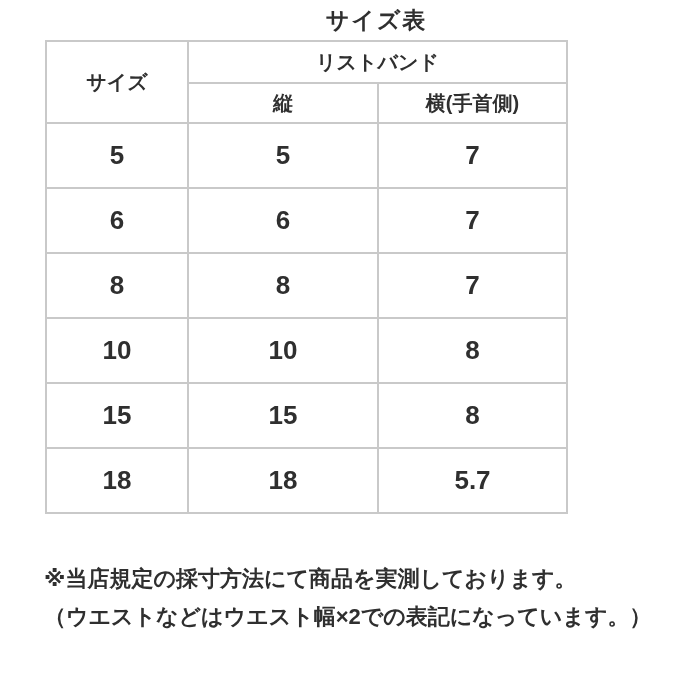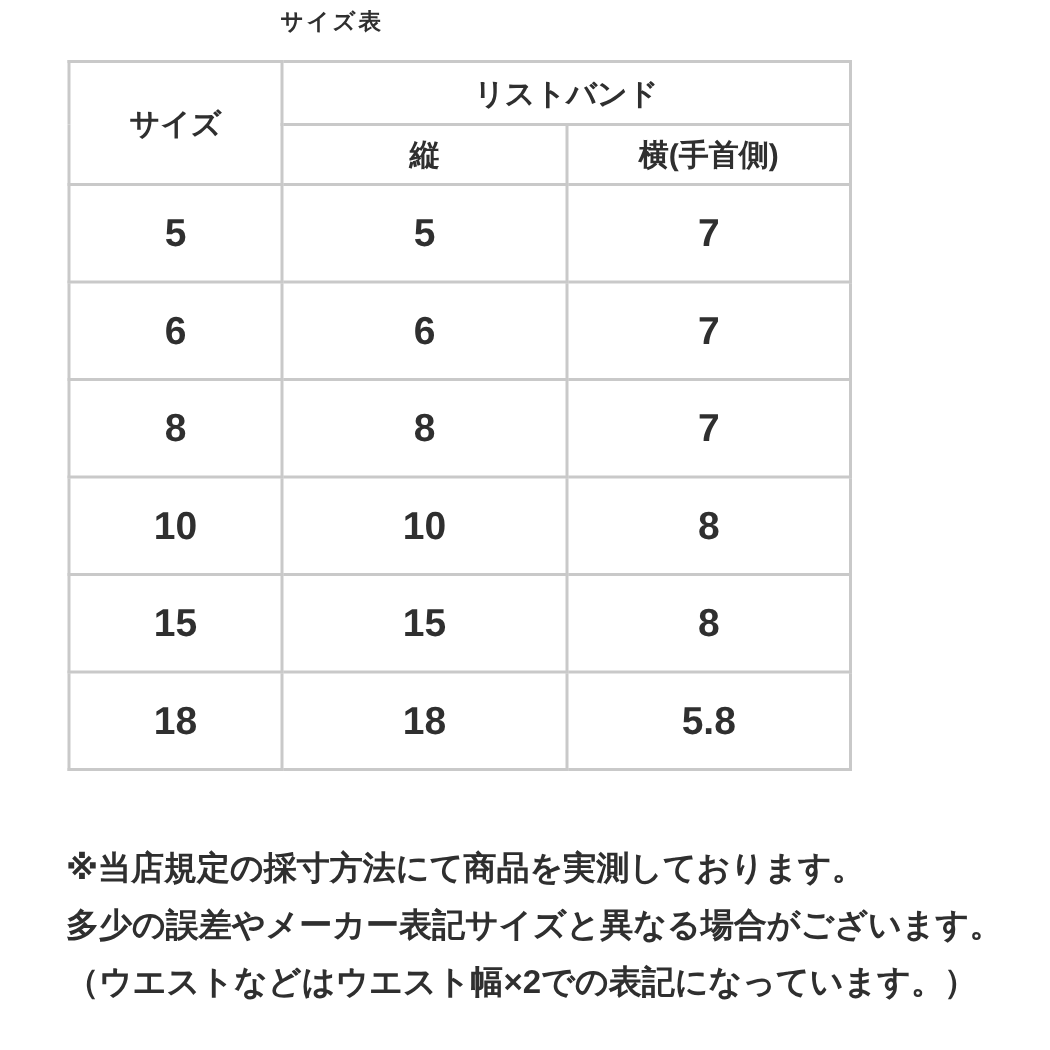--- a/index.html
+++ b/index.html
@@ -14,21 +14,22 @@
     background: #ffffff;
     font-family: "Liberation Sans", "DejaVu Sans", sans-serif;
     color: #2f2f2f;
     overflow: hidden;
   }
   .title {
     position: absolute;
     left: 187px;
     top: 5px;
     width: 379px;
-    font-size: 15px;
+    text-align: center;
+    font-size: 23px;
     font-weight: bold;
     letter-spacing: 2px;
   }
   table.size-table {
     position: absolute;
     left: 45px;
     top: 40px;
     width: 521px;
     border-collapse: collapse;
     table-layout: fixed;
@@ -116,25 +117,24 @@
         <td>8</td>
       </tr>
       <tr class="data-row">
         <td>15</td>
         <td>15</td>
         <td>8</td>
       </tr>
       <tr class="data-row">
         <td>18</td>
         <td>18</td>
-        <td>5.8</td>
+        <td>5.7</td>
       </tr>
     </tbody>
   </table>
 
 
   <div class="notes">
     <div>※当店規定の採寸方法にて商品を実測しております。</div>
-    <div>多少の誤差やメーカー表記サイズと異なる場合がございます。</div>
     <div>（ウエストなどはウエスト幅×2での表記になっています。）</div>
   </div>
 
 </div>
 
 </body></html>

